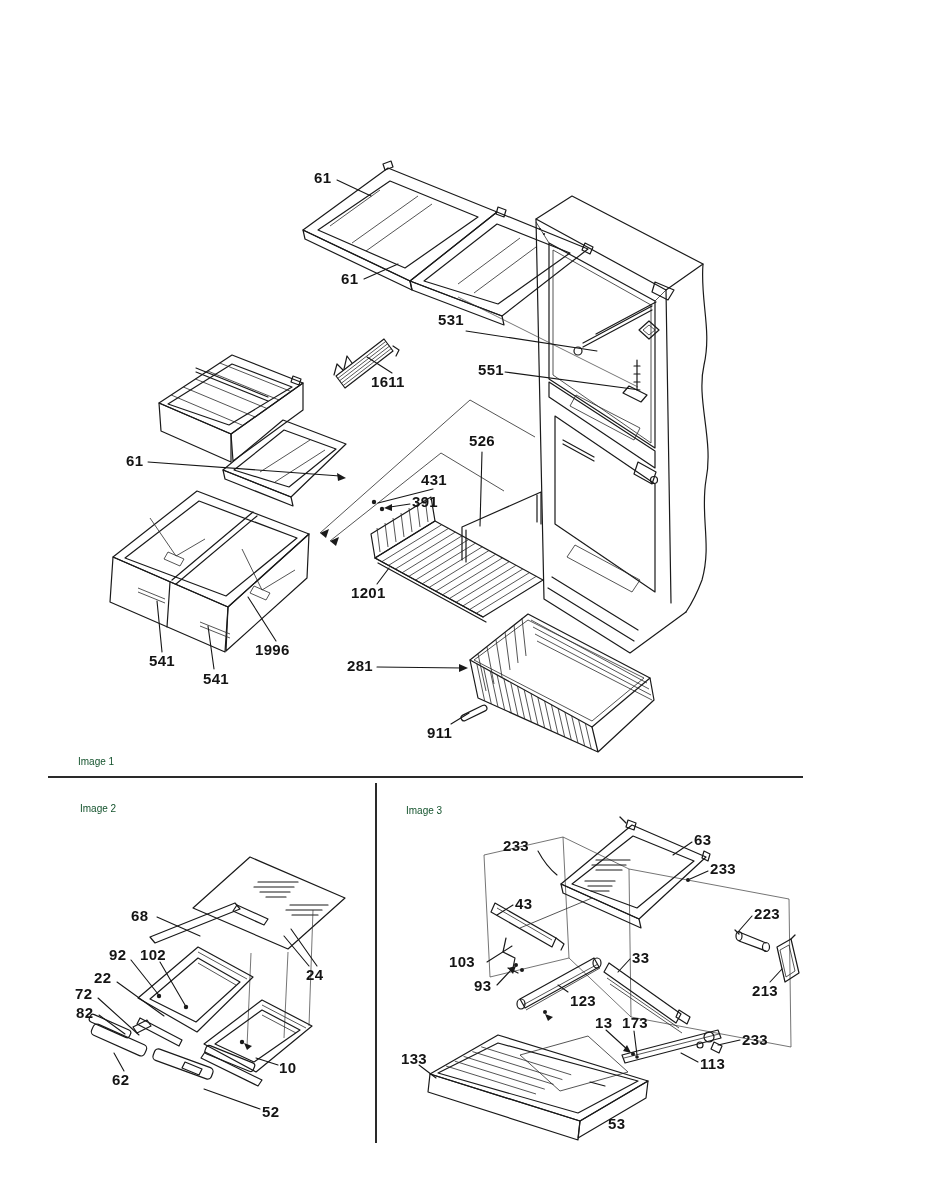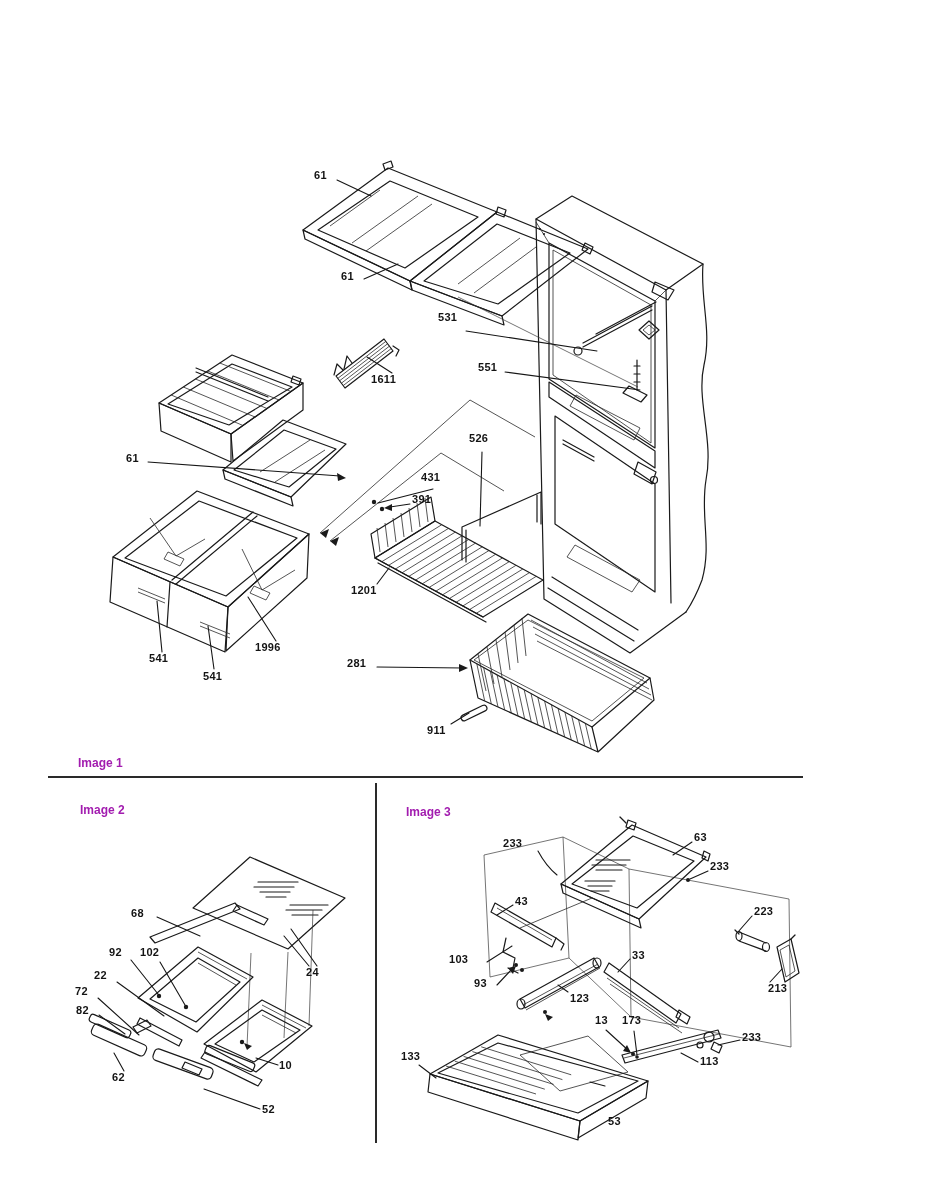--- a/index.html
+++ b/index.html
@@ -1,21 +1,21 @@
 <!DOCTYPE html>
 <html><head>
 <meta charset="utf-8">
 <style>
   html,body{margin:0;padding:0;background:#ffffff;}
   .stage{position:relative;width:925px;height:1200px;background:#ffffff;overflow:hidden;
          font-family:"Liberation Sans",sans-serif;}
   .stage svg{position:absolute;left:0;top:0;}
-  .part-label{position:absolute;font-weight:700;font-size:11px;line-height:1;color:#141414;
+  .part-label{position:absolute;font-weight:700;font-size:15px;line-height:1;color:#141414;
               white-space:nowrap;letter-spacing:.3px;}
-  .section-title{position:absolute;font-weight:700;font-size:12px;line-height:1;color:#a21caf;
+  .section-title{position:absolute;font-weight:400;font-size:10px;line-height:1;color:#14532d;
                  white-space:nowrap;}
   .hrule{position:absolute;left:48px;top:776px;width:755px;height:2px;background:#2a2a2a;}
   .vrule{position:absolute;left:375px;top:783px;width:2px;height:360px;background:#2a2a2a;}
   .ink{stroke:#1a1a1a;fill:none;stroke-width:1.2;stroke-linejoin:round;stroke-linecap:round;}
   .thin{stroke:#2a2a2a;fill:none;stroke-width:.8;stroke-linejoin:round;}
   .ghost{stroke:#3a3a3a;fill:none;stroke-width:.7;}
   .lead{stroke:#161616;fill:none;stroke-width:1.1;stroke-linecap:round;}
   .fillink{fill:#1a1a1a;stroke:none;}
 </style>
 </head>
@@ -289,21 +289,21 @@
 
   <div class="part-label" style="left:503px;top:838px">233</div>
   <div class="part-label" style="left:694px;top:832px">63</div>
   <div class="part-label" style="left:710px;top:861px">233</div>
   <div class="part-label" style="left:515px;top:896px">43</div>
   <div class="part-label" style="left:754px;top:906px">223</div>
   <div class="part-label" style="left:449px;top:954px">103</div>
   <div class="part-label" style="left:474px;top:978px">93</div>
   <div class="part-label" style="left:632px;top:950px">33</div>
   <div class="part-label" style="left:570px;top:993px">123</div>
-  <div class="part-label" style="left:768px;top:983px">213</div>
+  <div class="part-label" style="left:752px;top:983px">213</div>
   <div class="part-label" style="left:595px;top:1015px">13</div>
   <div class="part-label" style="left:622px;top:1015px">173</div>
   <div class="part-label" style="left:742px;top:1032px">233</div>
   <div class="part-label" style="left:700px;top:1056px">113</div>
   <div class="part-label" style="left:401px;top:1051px">133</div>
   <div class="part-label" style="left:608px;top:1116px">53</div>
 
 </div>
 
 </body></html>

